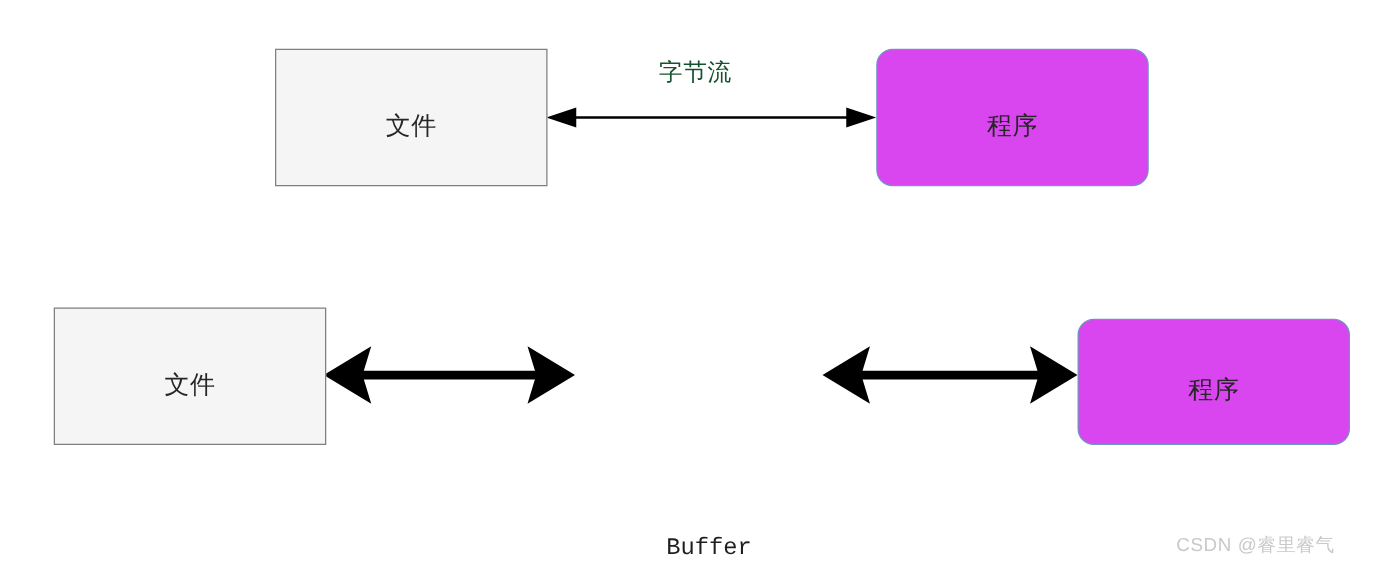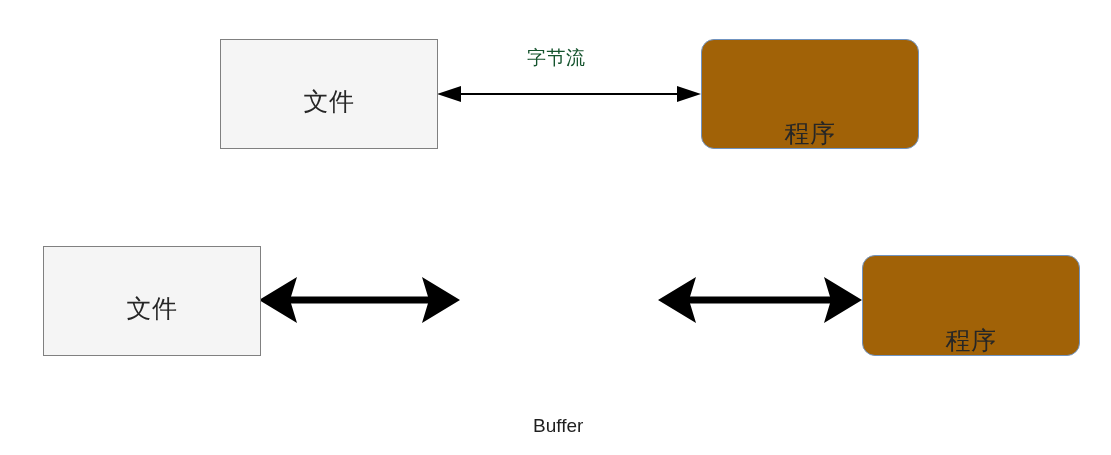--- a/index.html
+++ b/index.html
@@ -21,37 +21,36 @@
   .node {
     position: absolute;
     display: flex;
     align-items: center;
     justify-content: center;
     box-sizing: border-box;
     text-align: center;
     line-height: 1.2;
   }
   .node-label {
-    font-size: 25px;
+    font-size: 20px;
     color: #262626;
     letter-spacing: 0.5px;
     margin-top: 13px;
   }
   
   .shape-file {
     background: #f5f5f5;
     border: 1.6px solid #808080;
     border-radius: 0;
   }
   
   .shape-program {
-    background: #a16207;
+    background: #d946ef;
     border: 1.6px solid #7093c0;
     border-radius: 13px;
-    align-items: flex-end;
   }
   
   .shape-buffer {
     background: #d7e8d0;
     border: 1.6px solid #84aa6a;
     border-radius: 50%;
   }
   .edge-svg {
     position: absolute;
     left: 0;
@@ -120,16 +119,17 @@
 
   <div class="node shape-file" style="left:43px; top:246px; width:218px; height:110px;">
     <span class="node-label">文件</span>
   </div>
 
 
   <div class="node shape-program" style="left:862px; top:255px; width:218px; height:101px;">
     <span class="node-label">程序</span>
   </div>
 
-  <div class="caption" style="left:533px; top:415px;">Buffer</div>
+  <div class="caption" style="left:533px; top:427px;font-family:Liberation Mono, monospace;">Buffer</div>
 
+  <div class="watermark" style="left:941px; top:427px;">CSDN @睿里睿气</div>
 
 </div>
 
 </body></html>

